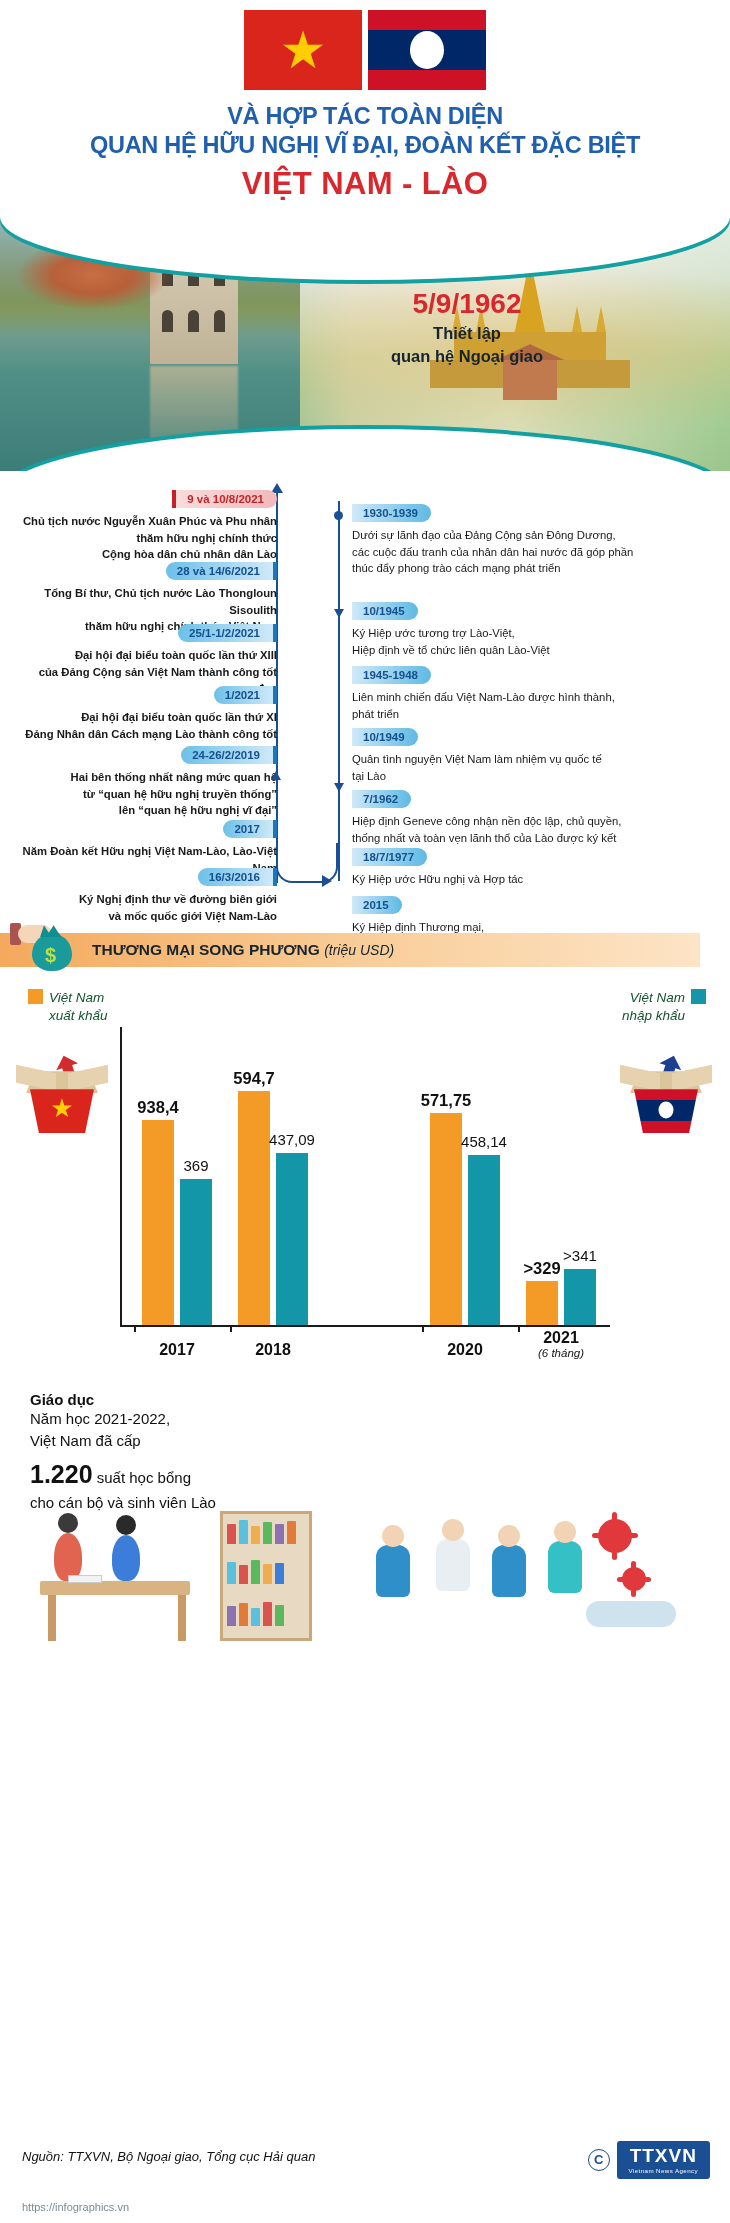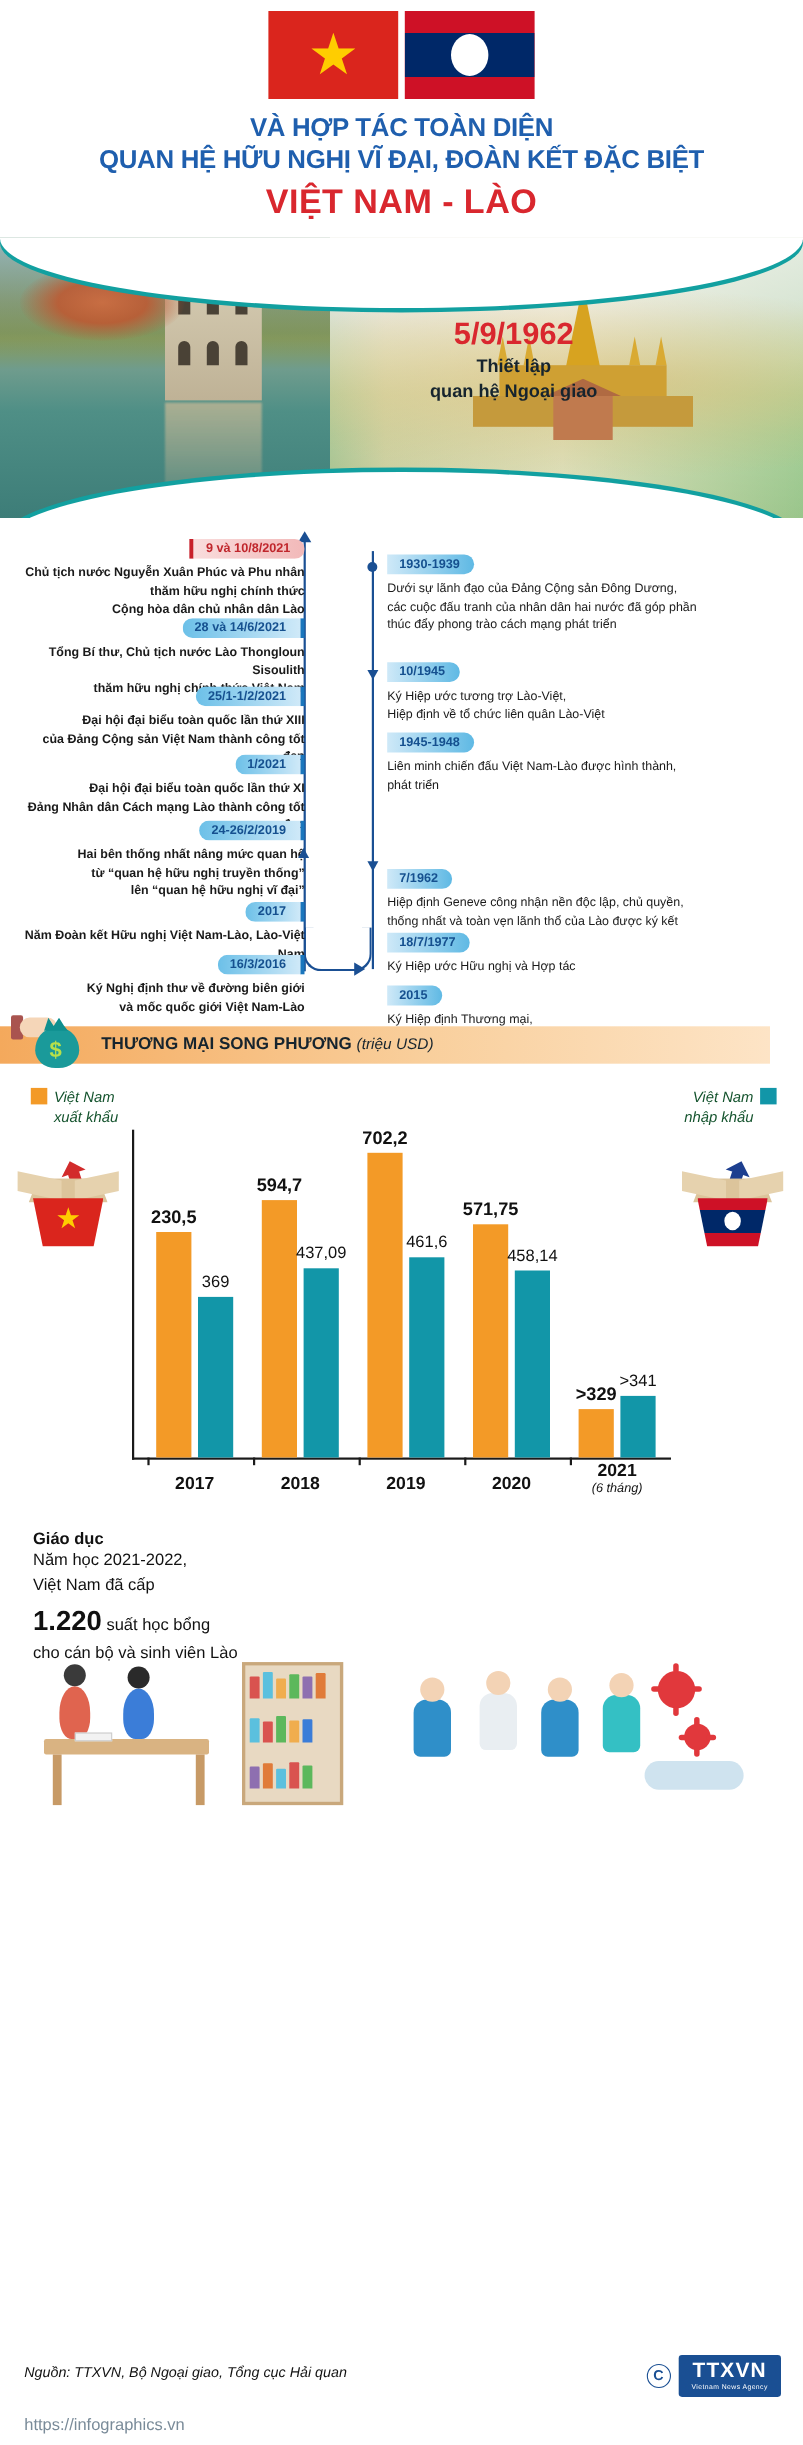--- a/index.html
+++ b/index.html
@@ -174,21 +174,21 @@
   .book { width:9px; border-radius:1px 1px 0 0; }
   .person { position:absolute; border-radius:50% 50% 40% 40%; }
   .doc-body { position:absolute; width:34px; height:52px; border-radius:12px 12px 6px 6px; }
   .doc-head { position:absolute; width:22px; height:22px; border-radius:50%; background:#f3d3b5; }
   .virus { position:absolute; width:34px; height:34px; border-radius:50%; background:#e1383c; }
   .virus span { position:absolute; width:5px; height:9px; background:#e1383c; border-radius:3px; }
 
   
   .footer { position:absolute; left:0; bottom:0; width:730px; height:92px; }
   .source { position:absolute; left:22px; top:18px; font-size:13px; font-style:italic; color:#111; }
-  .site { position:absolute; left:22px; bottom:10px; font-size:15px; color:#7a8b99; }
+  .site { position:absolute; left:22px; bottom:10px; font-size:11px; color:#7a8b99; }
   .ttxvn { position:absolute; right:20px; top:10px; display:flex; align-items:center; gap:7px; }
   .c-mark { width:22px; height:22px; border:1.6px solid #1a4f93; border-radius:50%;
      color:#1a4f93; font-size:13px; text-align:center; line-height:19px; font-weight:bold; }
   .ttxvn-box { background:#1a4f93; color:#fff; padding:5px 12px; border-radius:3px; text-align:center; }
   .ttxvn-box .t1 { font-size:19px; font-weight:bold; letter-spacing:1px; line-height:1; }
   .ttxvn-box .t2 { font-size:6.2px; letter-spacing:.4px; margin-top:2px; }
 </style>
 </head>
 <body>
 
@@ -299,20 +299,25 @@
   <div class="ev ev-right" style="top:118px">
     <span class="tag tag-blue-l">10/1945</span>
     <div class="ev-txt" style="white-space:pre-line">Ký Hiệp ước tương trợ Lào-Việt,
 Hiệp định về tổ chức liên quân Lào-Việt</div>
   </div>
   <div class="ev ev-right" style="top:182px">
     <span class="tag tag-blue-l">1945-1948</span>
     <div class="ev-txt" style="white-space:pre-line">Liên minh chiến đấu Việt Nam-Lào được hình thành,
 phát triển</div>
   </div>
+  <div class="ev ev-right" style="top:244px">
+    <span class="tag tag-blue-l">10/1949</span>
+    <div class="ev-txt" style="white-space:pre-line">Quân tình nguyện Việt Nam làm nhiệm vụ quốc tế
+tại Lào</div>
+  </div>
   <div class="ev ev-right" style="top:306px">
     <span class="tag tag-blue-l">7/1962</span>
     <div class="ev-txt" style="white-space:pre-line">Hiệp định Geneve công nhận nền độc lập, chủ quyền,
 thống nhất và toàn vẹn lãnh thổ của Lào được ký kết</div>
   </div>
   <div class="arr-dn" style="left:334px; top:300px"></div>
   <div class="ev ev-right" style="top:364px">
     <span class="tag tag-blue-l">18/7/1977</span>
     <div class="ev-txt" style="white-space:pre-line">Ký Hiệp ước Hữu nghị và Hợp tác</div>
   </div>
@@ -367,50 +372,40 @@
         <div class="lao-dot"></div>
       </div>
   </div>
 
   <div class="plot">
     <div class="axis-y"></div>
     <div class="axis-x"></div>
 
     <div class="grp" style="left:14px">
       <div class="bar bar-o" style="height:205px">
-        <span class="blabel bl-bold">230,5</span>
+        <span class="blabel bl-bold">938,4</span>
         </div>
       <div class="bar bar-t" style="height:146px">
         <span class="blabel">369</span>
         </div>
       <div class="tick" style="left:0"></div>
       <span class="xlab">2017</span>
     </div>
 
     <div class="grp" style="left:110px">
       <div class="bar bar-o" style="height:234px">
         <span class="blabel bl-bold">594,7</span>
         </div>
       <div class="bar bar-t" style="height:172px">
         <span class="blabel">437,09</span>
         </div>
       <div class="tick" style="left:0"></div>
       <span class="xlab">2018</span>
     </div>
 
-    <div class="grp" style="left:206px">
-      <div class="bar bar-o" style="height:277px">
-        <span class="blabel bl-bold">702,2</span>
-        </div>
-      <div class="bar bar-t" style="height:182px">
-        <span class="blabel">461,6</span>
-        </div>
-      <div class="tick" style="left:0"></div>
-      <span class="xlab">2019</span>
-    </div>
 
     <div class="grp" style="left:302px">
       <div class="bar bar-o" style="height:212px">
         <span class="blabel bl-bold">571,75</span>
         </div>
       <div class="bar bar-t" style="height:170px">
         <span class="blabel">458,14</span>
         </div>
       <div class="tick" style="left:0"></div>
       <span class="xlab">2020</span>

